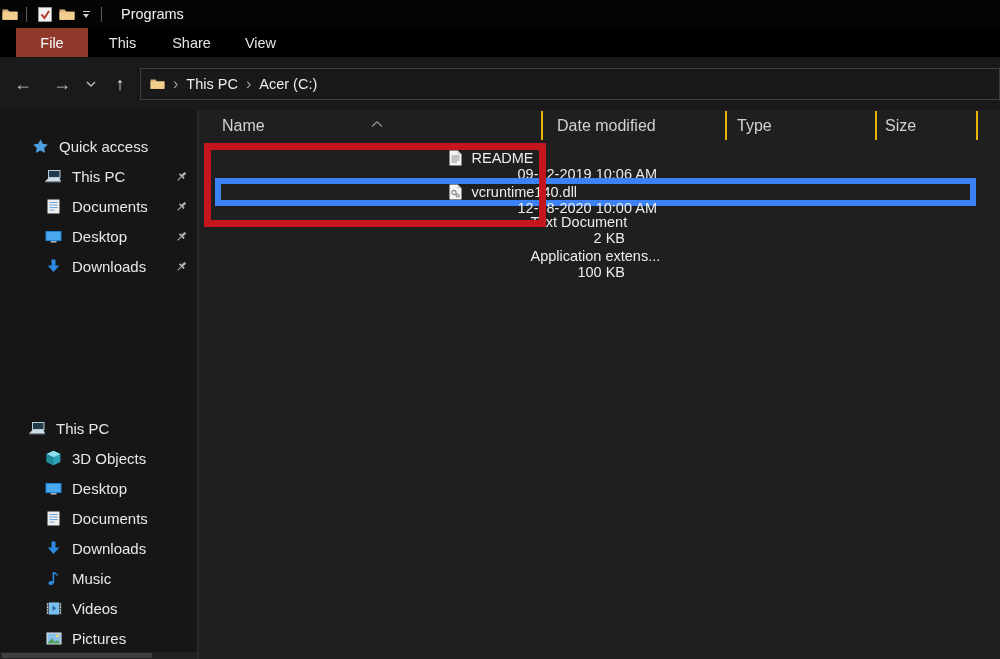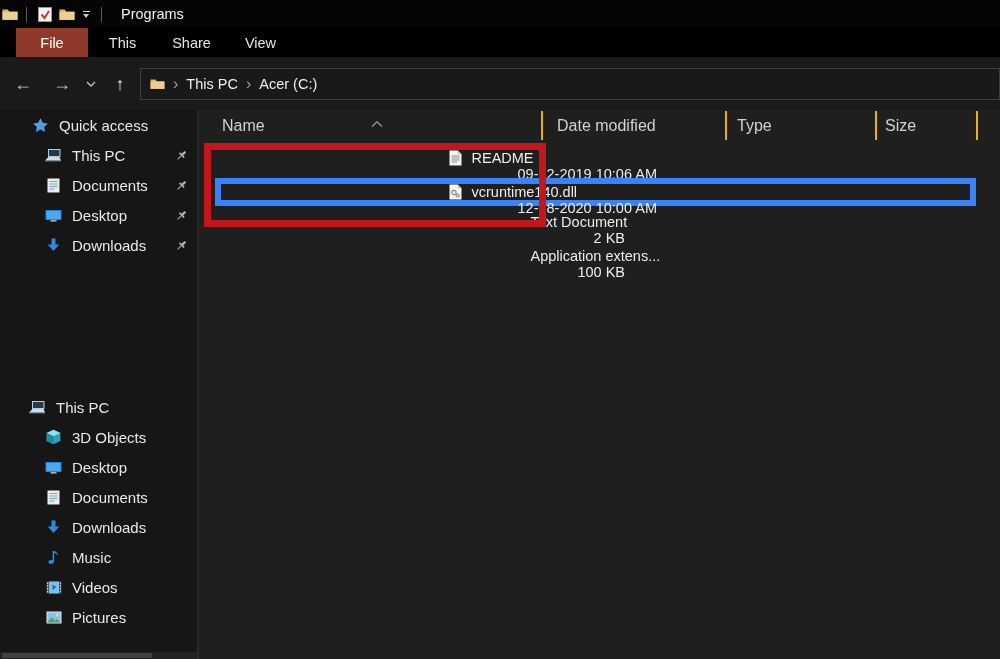--- a/index.html
+++ b/index.html
@@ -31,21 +31,21 @@
                 display:flex; align-items:center; padding-left:9px; font-size:14.5px; color:#ededed; }
   .crumb-chev { color:#9a9a9a; font-size:16px; margin:0 8px; line-height:1; }
   .crumb { cursor:default; }
 
   
   .content { display:flex; height:549px; }
 
   .sidebar { width:197px; background:#161616; position:relative; color:#e8e8e8; font-size:15px; flex-shrink:0; }
   .side-row { height:30px; display:flex; align-items:center; position:relative; cursor:default; }
   .side-row .icon { width:19px; display:flex; justify-content:center; margin-right:9px; }
-  .qa-head { padding-left:31px; }
+  .qa-head { padding-left:31px; margin-top:21px; }
   .pc-head { padding-left:28px; margin-top:132px; }
   .side-item { padding-left:44px; }
   .pin { position:absolute; right:9px; top:8px; }
   .side-scroll { position:absolute; bottom:0; left:0; width:197px; height:7px; background:#222; }
   .side-scroll .thumb { position:absolute; left:2px; top:1px; width:150px; height:5px; background:#404040; }
 
   .v-divider { width:2px; background:#2a2a2c; flex-shrink:0; }
 
   .main { position:relative; flex:1; background:#1f1f20; }
   .col-head { position:absolute; top:1px; height:29px; display:flex; align-items:center;

